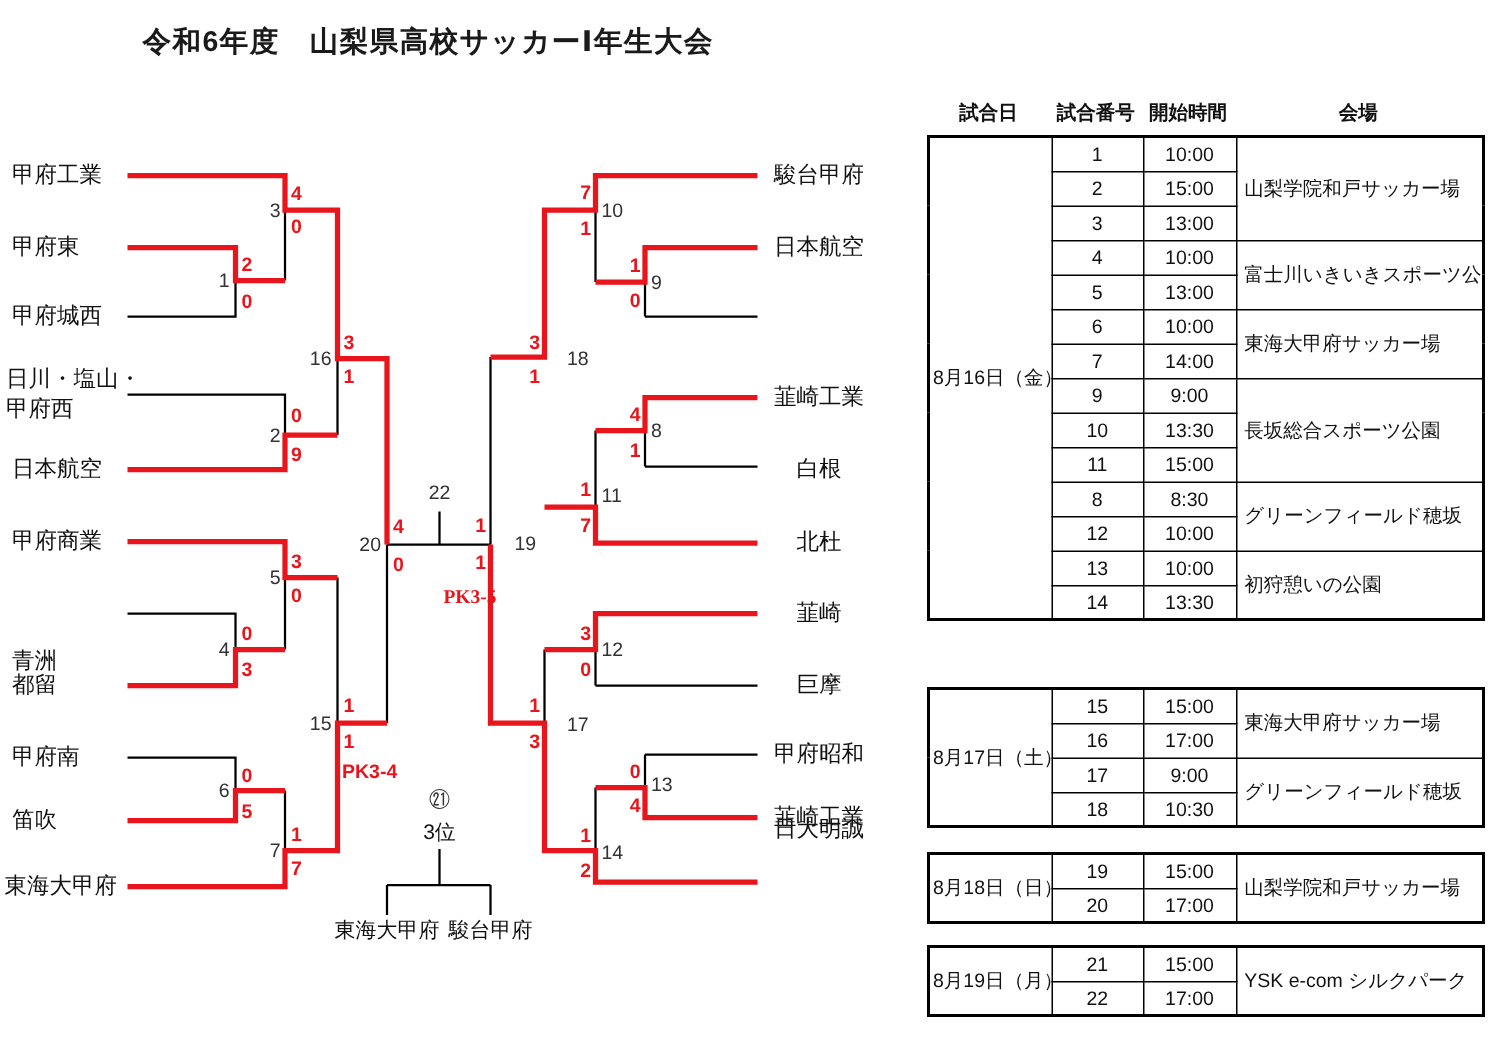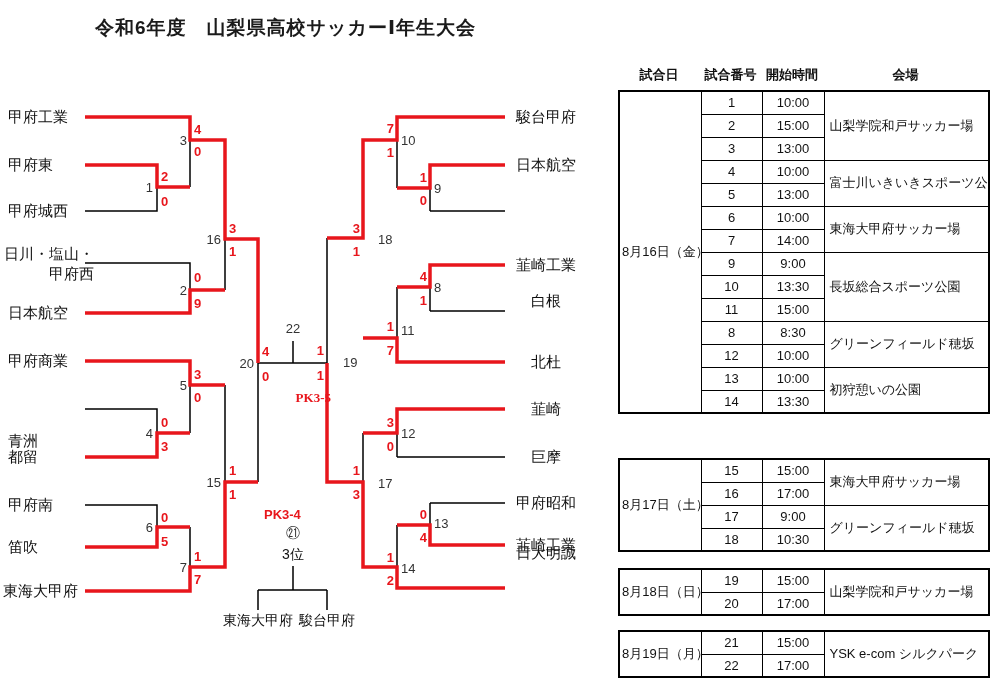--- a/index.html
+++ b/index.html
@@ -5,21 +5,21 @@
   :root { --win:#e8161c; --ink:#000000; }
   * { margin:0; padding:0; box-sizing:border-box; }
   html,body { background:#ffffff; }
   #canvas {
     position:relative; width:997px; height:692px; background:#ffffff;
     font-family:"Liberation Sans","DejaVu Sans",sans-serif; color:#1a1a1a; overflow:hidden;
   }
   .abs { position:absolute; }
   .title { font-size:19px; font-weight:600; letter-spacing:1px; color:#1a1a1a; white-space:nowrap; }
   .team { font-size:15px; color:#111; line-height:1.3; white-space:pre-line; transform:translateY(-50%); }
-  .team.c2 { text-align:right; }
+  .team.c2 { text-align:left; }
   .team.rt { width:76px; text-align:center; }
   .mn { font-size:13px; color:#333; transform:translateY(-50%); white-space:nowrap; }
   .sc { font-size:13px; font-weight:bold; color:var(--win); transform:translateY(-50%); white-space:nowrap; }
   .pk { font-size:13px; font-weight:bold; color:var(--win); transform:translateY(-50%); white-space:nowrap; }
   .cc { transform:translate(-50%,-50%); }
   .th { font-size:13px; font-weight:600; text-align:center; transform:translateY(-50%); color:#111; }
   table.sched { position:absolute; border-collapse:collapse; table-layout:fixed; background:#fff;
     font-size:13px; color:#111; border:2px solid #000; }
   table.sched td { border:1px solid #000; height:23px; text-align:center; padding:0 2px; overflow:hidden; }
   table.sched td.venue { text-align:left; padding-left:5px; font-size:13px; white-space:nowrap; }
@@ -78,21 +78,21 @@
   <div class="abs team" style="left:8px; top:361px;">甲府商業</div>
   <div class="abs team" style="left:8px; top:409px;margin-top:32px;">青洲</div>
   <div class="abs team" style="left:8px; top:457px;">都留</div>
   <div class="abs team" style="left:8px; top:505px;">甲府南</div>
   <div class="abs team" style="left:8px; top:547px;">笛吹</div>
   <div class="abs team" style="left:3px; top:591px;">東海大甲府</div>
 
   <div class="abs team rt" style="left:508px; top:117px;">駿台甲府</div>
   <div class="abs team rt" style="left:508px; top:165px;">日本航空</div>
   <div class="abs team rt" style="left:508px; top:265px;">韮崎工業</div>
-  <div class="abs team rt" style="left:508px; top:301px;">白根</div>
+  <div class="abs team rt" style="left:508px; top:313px;">白根</div>
   <div class="abs team rt" style="left:508px; top:362px;">北杜</div>
   <div class="abs team rt" style="left:508px; top:409px;">韮崎</div>
   <div class="abs team rt" style="left:508px; top:457px;">巨摩</div>
   <div class="abs team rt" style="left:508px; top:503px;">甲府昭和</div>
   <div class="abs team rt" style="left:508px; top:545px;">韮崎工業</div>
   <div class="abs team rt" style="left:508px; top:553px;">日大明誠</div>
 
   <div class="abs mn" style="right:844px; top:187px;">1</div>
   <div class="abs mn" style="right:810px; top:140px;">3</div>
   <div class="abs mn" style="right:810px; top:290px;">2</div>
@@ -129,21 +129,21 @@
   <div class="abs sc" style="left:194px; top:374px;">3</div>
   <div class="abs sc" style="left:194px; top:397px;">0</div>
   <div class="abs sc" style="left:161px; top:517px;">0</div>
   <div class="abs sc" style="left:161px; top:541px;">5</div>
   <div class="abs sc" style="left:194px; top:556px;">1</div>
   <div class="abs sc" style="left:194px; top:579px;">7</div>
   <div class="abs sc" style="left:229px; top:470px;">1</div>
   <div class="abs sc" style="left:229px; top:494px;">1</div>
   <div class="abs sc" style="left:262px; top:351px;">4</div>
   <div class="abs sc" style="left:262px; top:376px;">0</div>
-  <div class="abs pk" style="left:228px; top:514px;padding-left:36px;">PK3-4</div>
+  <div class="abs pk" style="left:228px; top:514px;">PK3-4</div>
 
   <div class="abs sc" style="right:603px; top:128px;">7</div>
   <div class="abs sc" style="right:603px; top:152px;">1</div>
   <div class="abs sc" style="right:570px; top:177px;">1</div>
   <div class="abs sc" style="right:570px; top:200px;">0</div>
   <div class="abs sc" style="right:570px; top:276px;">4</div>
   <div class="abs sc" style="right:570px; top:300px;">1</div>
   <div class="abs sc" style="right:603px; top:326px;">1</div>
   <div class="abs sc" style="right:603px; top:350px;">7</div>
   <div class="abs sc" style="right:637px; top:228px;">3</div>

